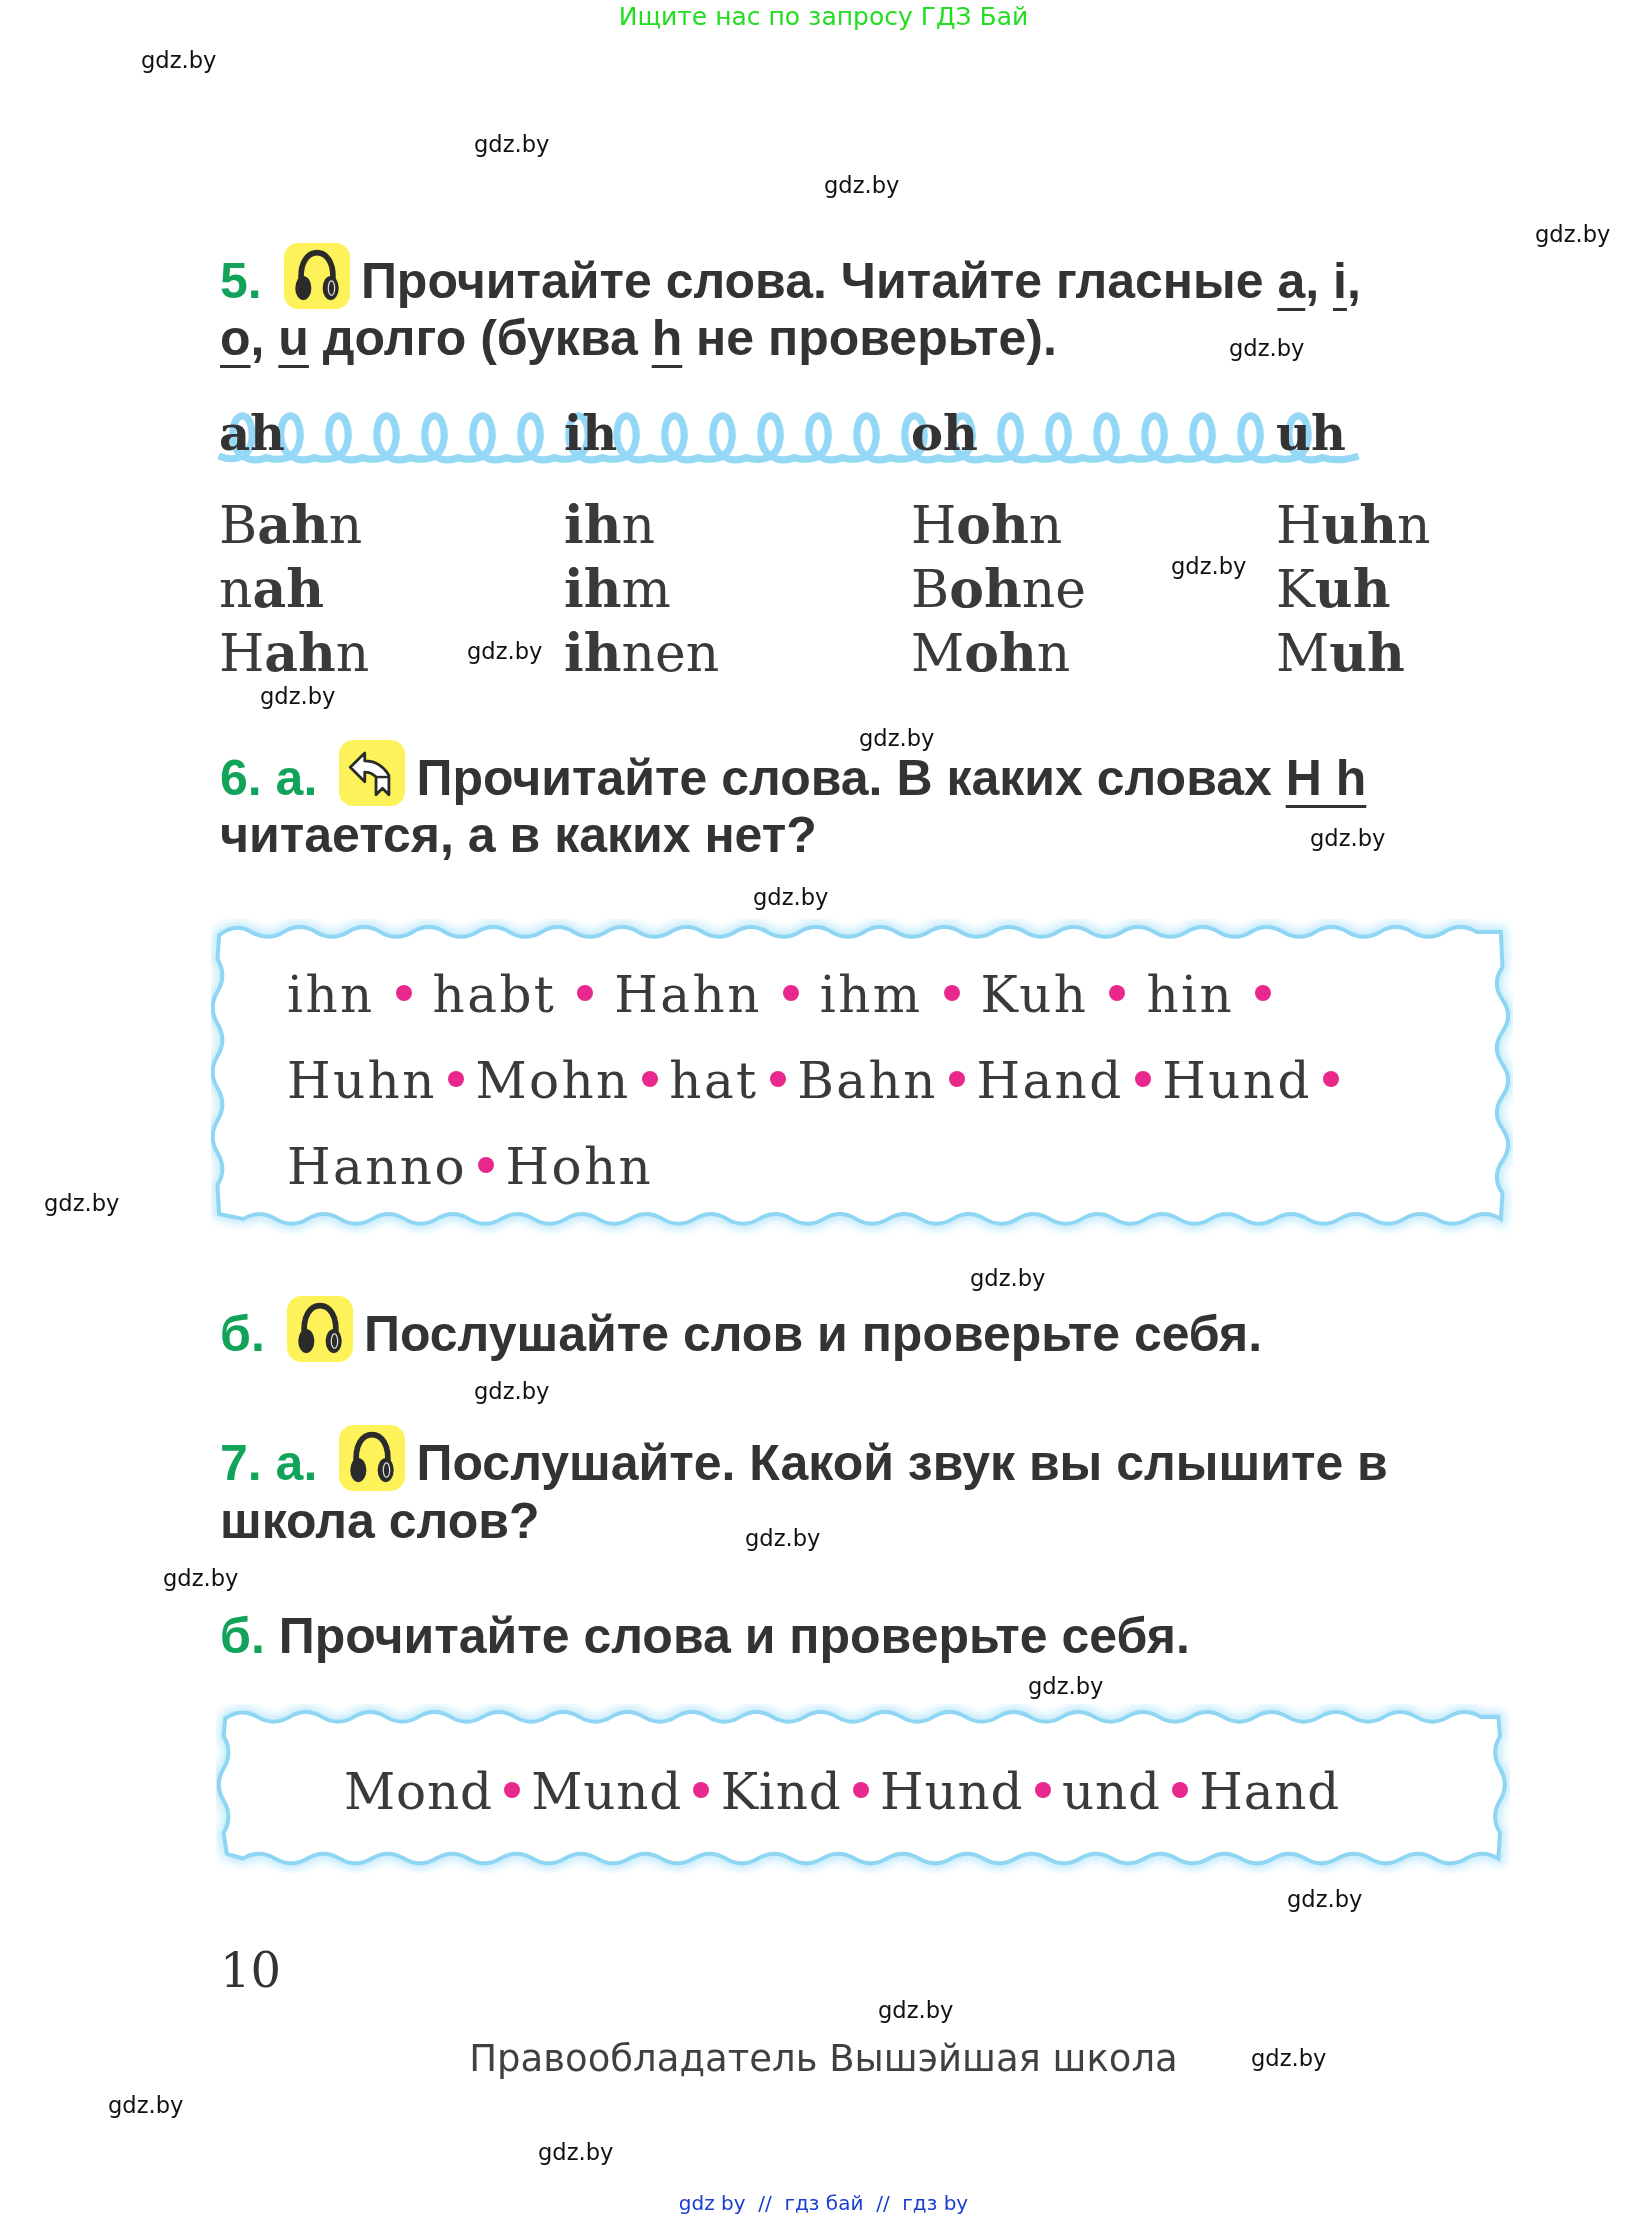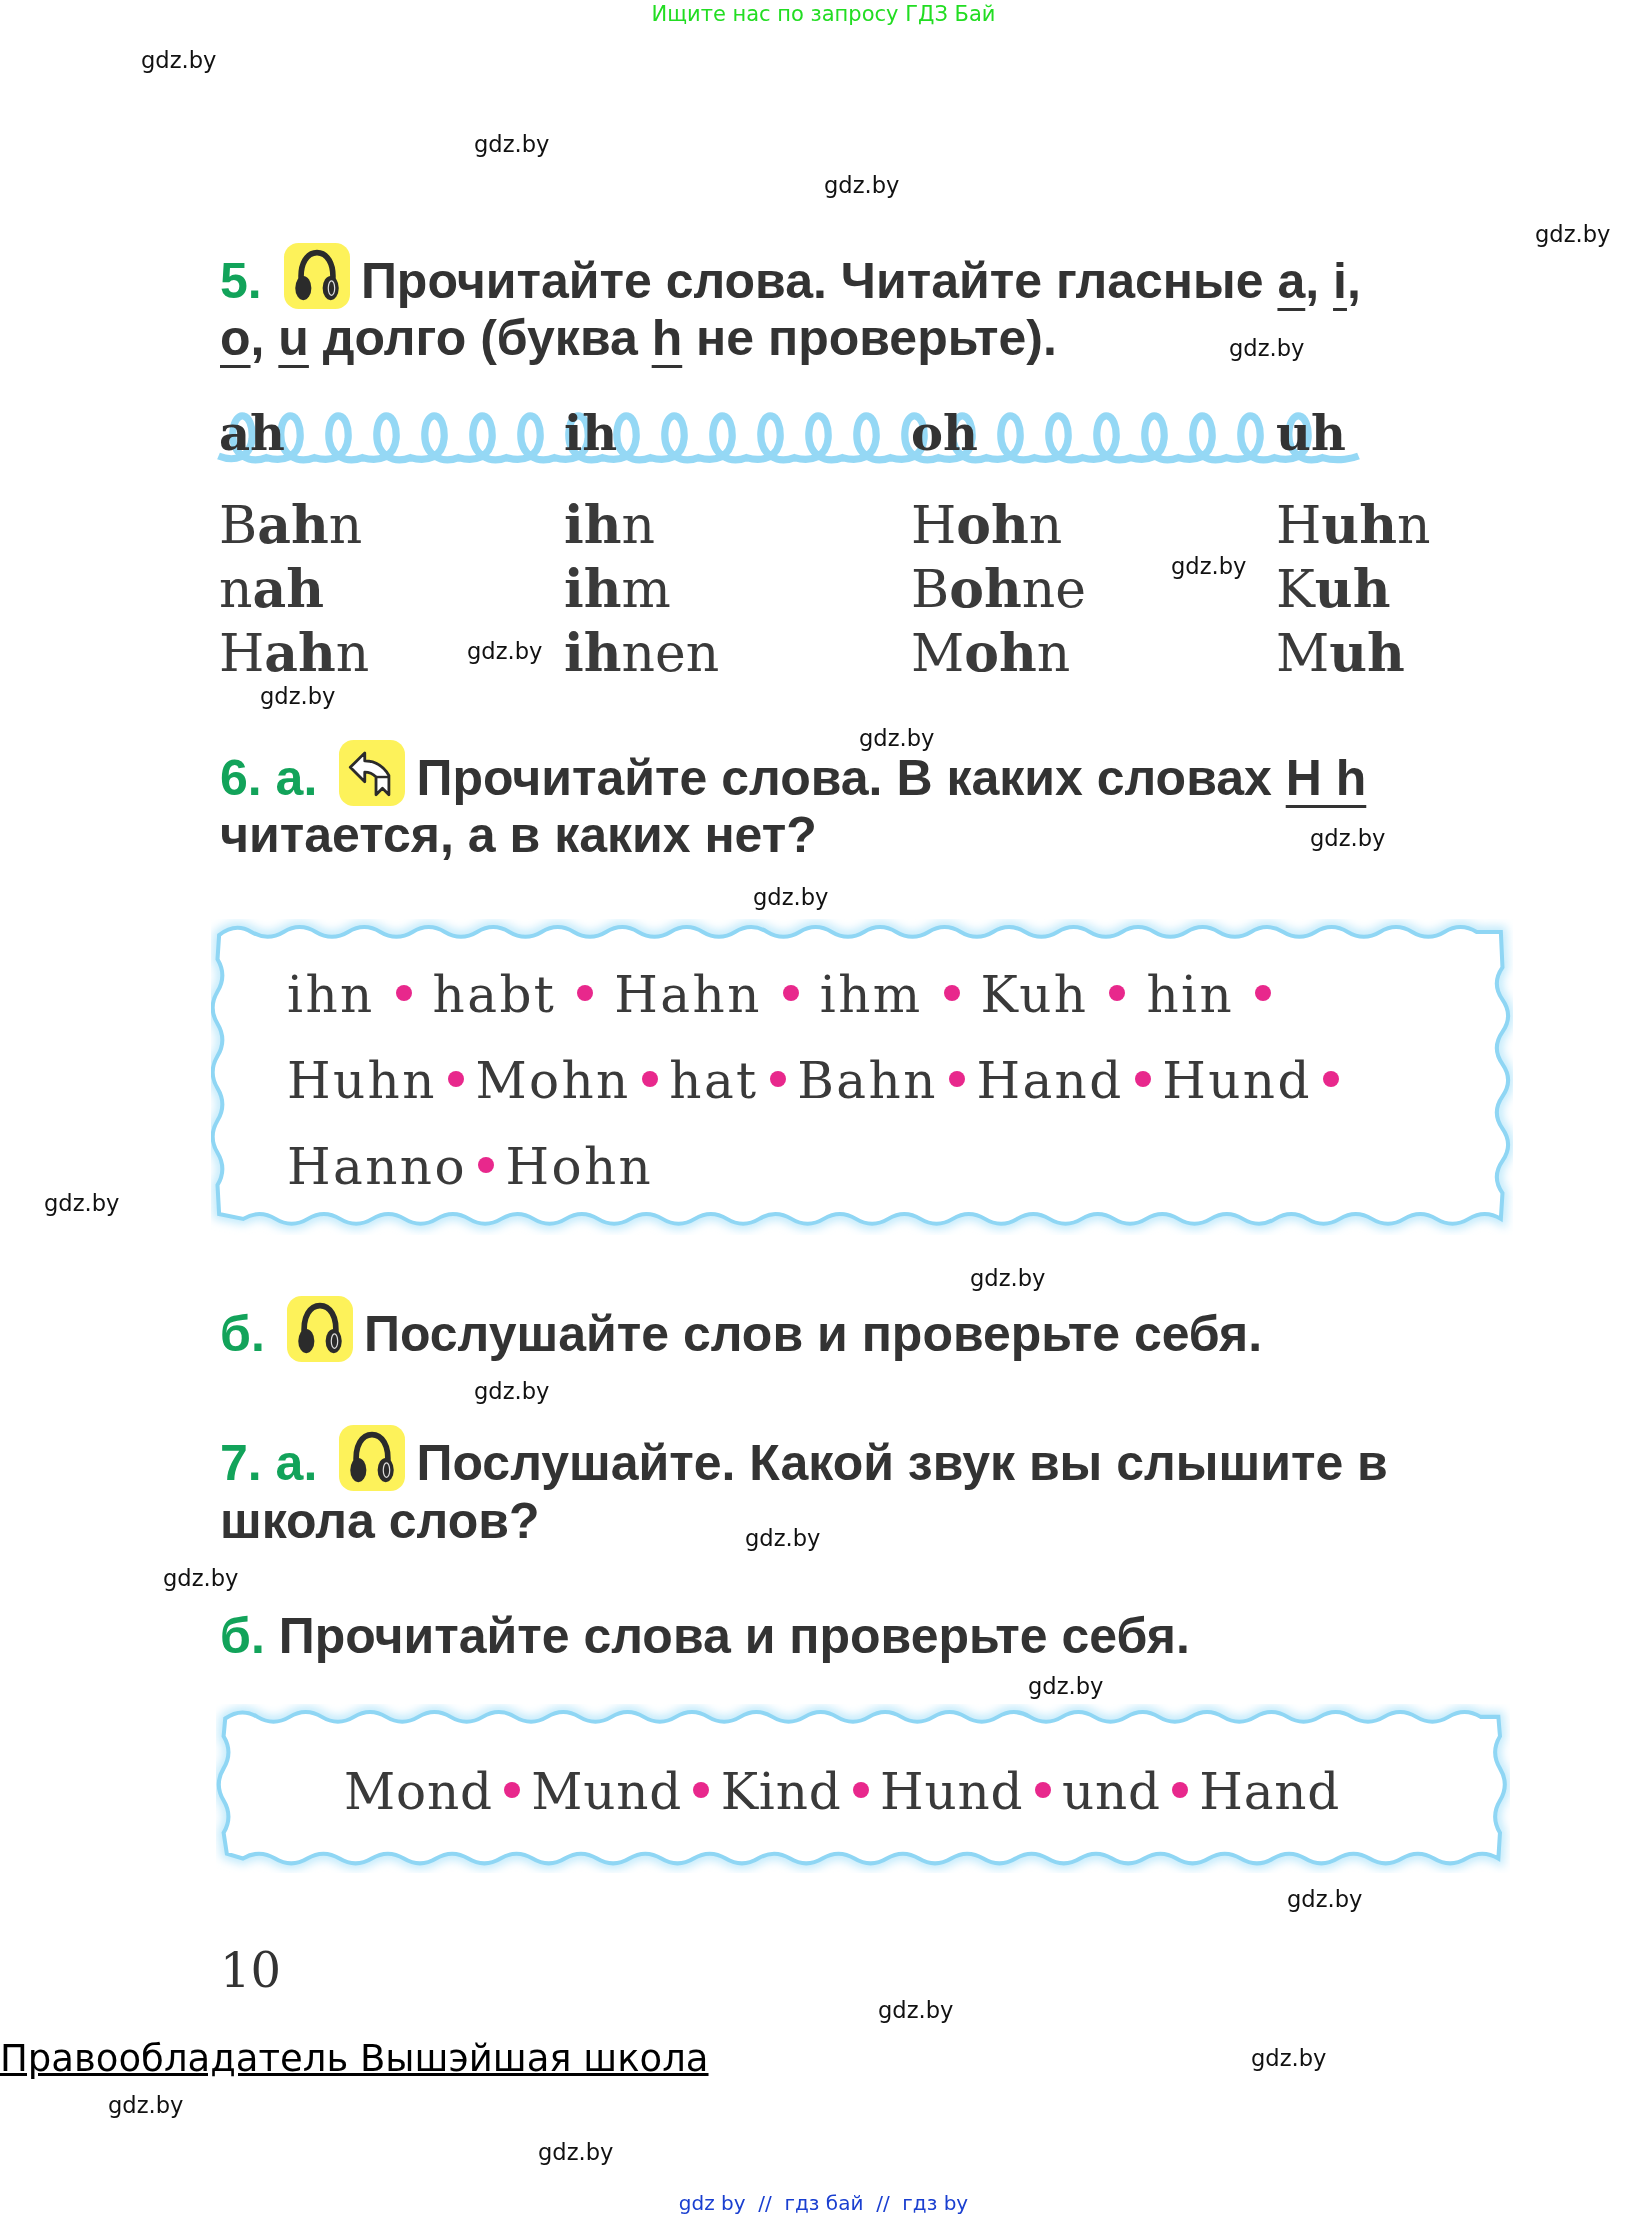--- a/index.html
+++ b/index.html
@@ -1,34 +1,34 @@
 <!DOCTYPE html>
 <html style="font-size:13px"><head>
 <meta charset="utf-8">
 <style>
   html,body{margin:0;padding:0;background:#ffffff;}
   body{width:1647px;height:2216px;position:relative;overflow:hidden;font-family:"Liberation Sans",sans-serif;color:#333333;}
   .wm{position:absolute;font-family:"DejaVu Sans",sans-serif;font-size:22.6px;color:#111111;white-space:nowrap;}
-  .top-note{position:absolute;top:1.6px;left:0;width:1647px;text-align:center;font-family:"DejaVu Sans",sans-serif;font-size:21px;color:#22dd22;}
+  .top-note{position:absolute;top:1.6px;left:0;width:1647px;text-align:center;font-family:"DejaVu Sans",sans-serif;font-size:25px;color:#22dd22;}
   .task{position:absolute;left:220px;font-family:"Liberation Sans",sans-serif;font-weight:bold;font-size:50px;line-height:64px;color:#333333;white-space:nowrap;}
   .num{color:#12a35a;}
   .ul{text-decoration:underline;text-decoration-thickness:3.2px;text-underline-offset:9.7px;}
   .icon{display:inline-block;width:66px;height:66px;background:#fdf25a;border-radius:14.5px;vertical-align:-11.3px;margin:0 11.3px 0 8px;position:relative;}
   .icon svg{position:absolute;left:0;top:0;width:66px;height:66px;}
   .loops{position:absolute;left:214px;top:400px;width:1153px;height:64px;}
   .vh{position:absolute;top:405px;font-family:"DejaVu Serif",serif;font-weight:bold;font-size:48px;color:#333;}
   .col{position:absolute;top:493px;font-family:"DejaVu Serif",serif;font-size:52px;line-height:64px;color:#3a3a3a;}
   .col b{font-weight:bold;}
   .box{position:absolute;}
   .box svg{position:absolute;left:0;top:0;}
   .row{position:absolute;font-family:"DejaVu Serif",serif;font-size:50px;color:#3a3a3a;white-space:nowrap;letter-spacing:2.4px;margin-left:31px;}
   .dot{display:inline-block;width:16px;height:16px;border-radius:50%;background:#e8288c;vertical-align:11.3px;margin:0 21px;}
   .row.tight .dot{margin:0 11.3px;}
   .pageno{position:absolute;left:220px;top:1942px;font-family:"DejaVu Serif",serif;font-size:48px;color:#333;}
-  .rights{position:absolute;left:0;width:1647px;top:2037px;text-align:left;font-family:"DejaVu Sans",sans-serif;font-size:37px;color:#000000;text-decoration:underline;}
+  .rights{position:absolute;left:0;width:1647px;top:2037px;text-align:center;font-family:"DejaVu Sans",sans-serif;font-size:37px;color:#404040;}
   .bottom{position:absolute;left:0;width:1647px;top:2191px;text-align:center;font-family:"DejaVu Sans",sans-serif;font-size:20px;color:#1a3fd0;}
 </style>
 </head>
 <body>
 
 <div class="top-note">Ищите нас по запросу ГДЗ Бай</div>
 
 <div class="wm" style="left:141px;top:47px">gdz.by</div>
 <div class="wm" style="left:474px;top:131px">gdz.by</div>
 <div class="wm" style="left:824px;top:172px">gdz.by</div>

